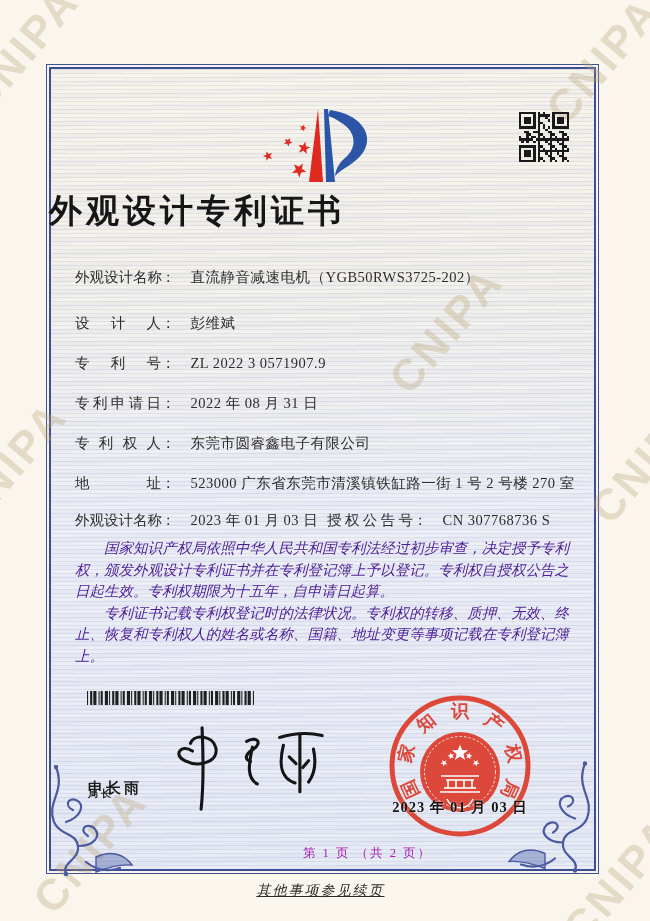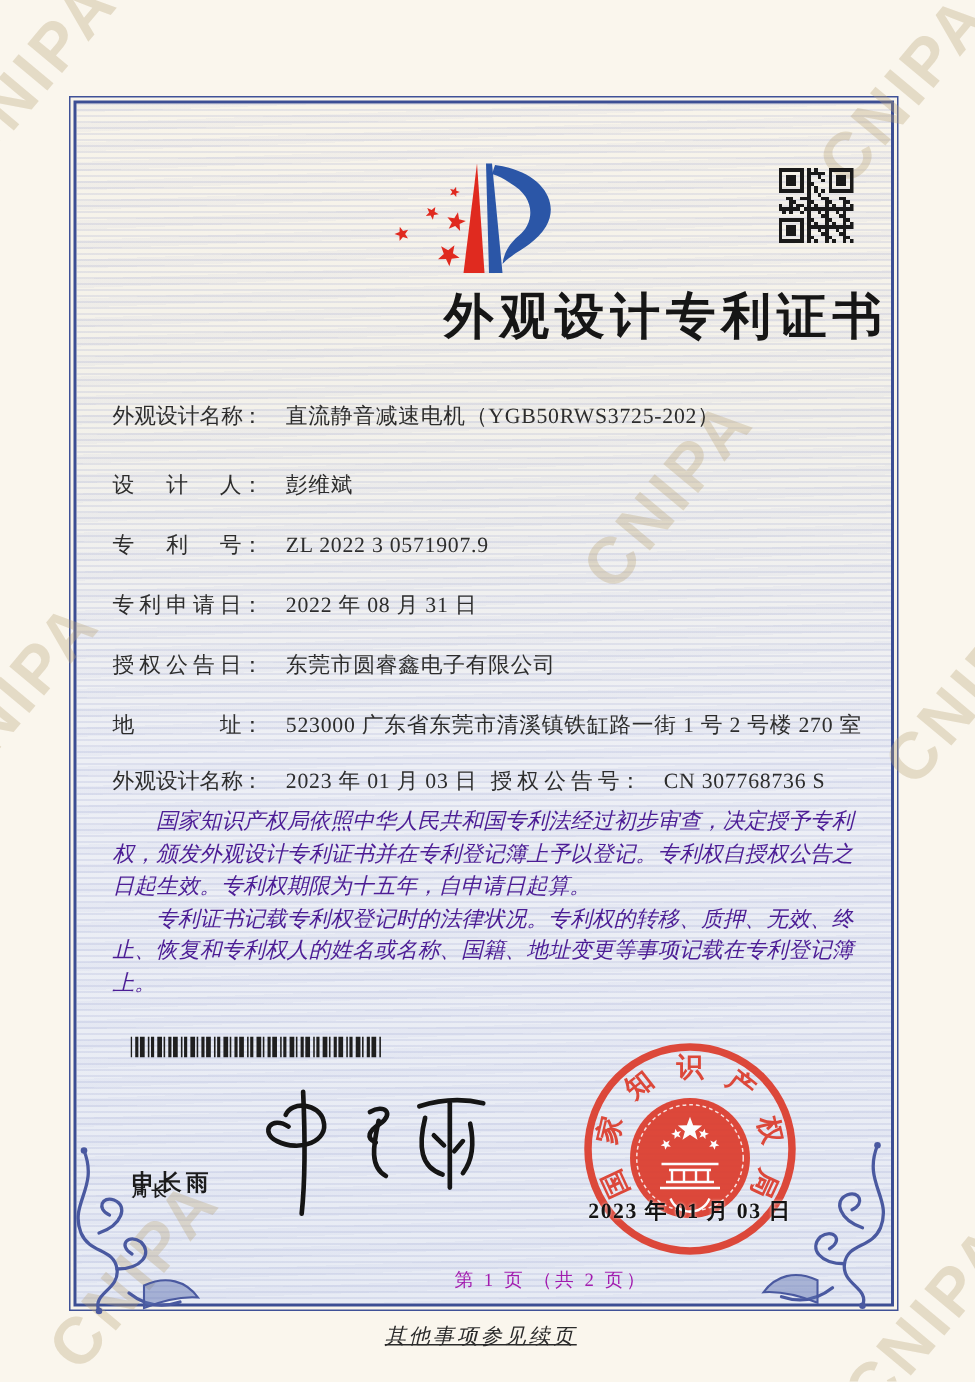--- a/index.html
+++ b/index.html
@@ -28,21 +28,21 @@
   .guilloche{
     position:absolute;inset:0;
     background:
       repeating-linear-gradient(180deg, rgba(122,132,196,0.15) 0px, rgba(122,132,196,0.15) 1px, transparent 1px, transparent 4px),
       repeating-linear-gradient(178deg, rgba(140,150,210,0.06) 0px, rgba(140,150,210,0.06) 6px, transparent 6px, transparent 13px);
   }
   
   .content{position:absolute;inset:0;z-index:4;}
   .abs{position:absolute;}
   .cert-no{left:78px;top:108px;font-size:13.5px;letter-spacing:1.5px;color:#3a3a3a;}
-  .doc-title{left:49px;top:189px;width:543px;text-align:right;
+  .doc-title{left:49px;top:189px;width:543px;text-align:left;
     font-size:33px;font-weight:700;letter-spacing:4px;color:#161616;}
   .row{position:absolute;left:75px;width:500px;font-size:14.5px;color:#2d2d2d;white-space:nowrap;}
   .flabel{display:inline-block;width:86px;text-align:justify;text-align-last:justify;vertical-align:bottom;}
   .fcolon{display:inline-block;}
   .fvalue{margin-left:15px;letter-spacing:0.5px;}
   .grp2{position:absolute;left:252px;top:0;white-space:nowrap;}
   .notice{left:75px;top:538px;width:494px;}
   .notice p{margin:0;text-indent:2em;font-size:14.5px;line-height:21.5px;
     font-style:italic;text-align:justify;color:#4c1d95;}
   .sig-title{left:88px;top:787px;font-size:10px;font-weight:700;letter-spacing:3px;color:#1c1c1c;
@@ -335,21 +335,21 @@
   <div class="row" style="top:314px">
     <span class="flabel">设计人</span><span class="fcolon">：</span><span class="fvalue">彭维斌</span>
   </div>
   <div class="row" style="top:354px">
     <span class="flabel">专利号</span><span class="fcolon">：</span><span class="fvalue">ZL 2022 3 0571907.9</span>
   </div>
   <div class="row" style="top:394px">
     <span class="flabel">专利申请日</span><span class="fcolon">：</span><span class="fvalue">2022 年 08 月 31 日</span>
   </div>
   <div class="row" style="top:434px">
-    <span class="flabel">授权公告日</span><span class="fcolon">：</span><span class="fvalue">东莞市圆睿鑫电子有限公司</span>
+    <span class="flabel">专利权人</span><span class="fcolon">：</span><span class="fvalue">东莞市圆睿鑫电子有限公司</span>
   </div>
   <div class="row" style="top:474px">
     <span class="flabel">地址</span><span class="fcolon">：</span><span class="fvalue">523000 广东省东莞市清溪镇铁缸路一街 1 号 2 号楼 270 室</span>
   </div>
   <div class="row" style="top:511px">
     <span class="flabel">外观设计名称</span><span class="fcolon">：</span><span class="fvalue">2023 年 01 月 03 日</span>
     <span class="grp2">
       <span class="flabel">授权公告号</span><span class="fcolon">：</span><span class="fvalue">CN 307768736 S</span>
     </span>
   </div>

